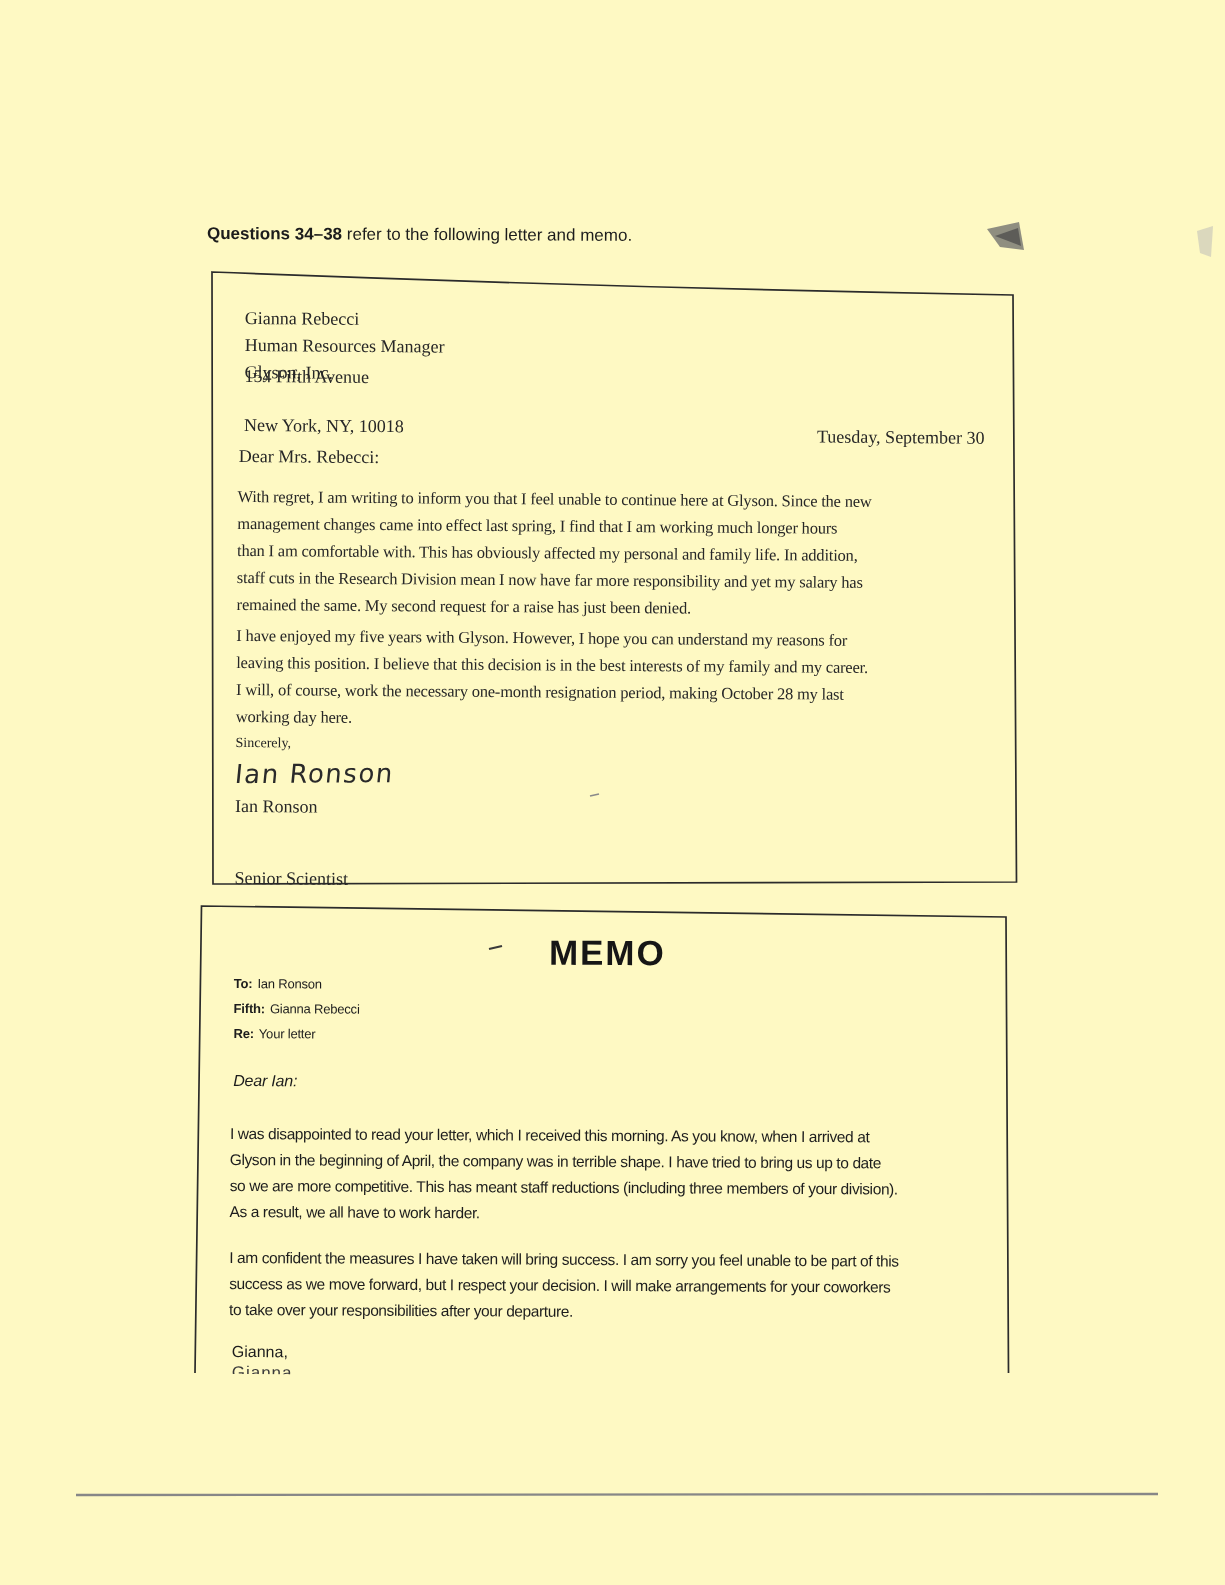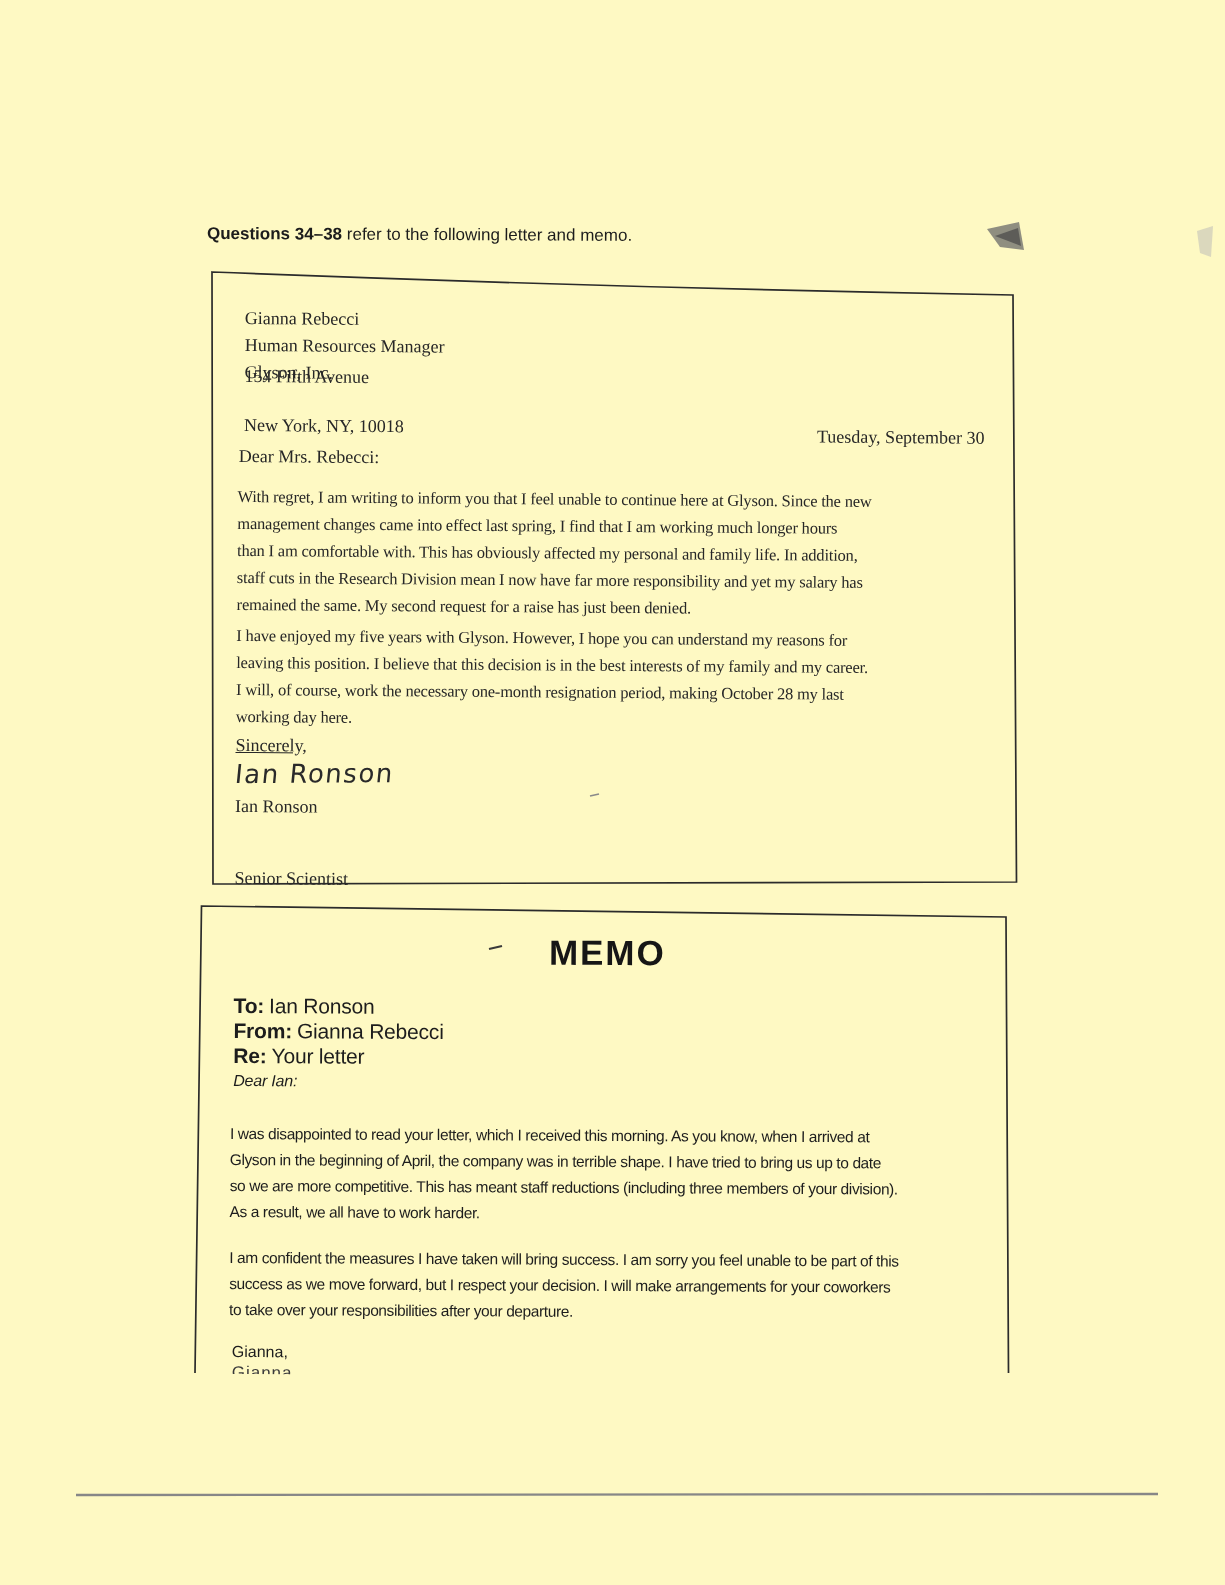--- a/index.html
+++ b/index.html
@@ -27,41 +27,41 @@
     transform:rotate(.45deg); transform-origin:244px 306px;
     font-family:"Liberation Serif","DejaVu Serif",serif;
     color:#272727;
   }
   .abs { position:absolute; white-space:nowrap; }
   .l-addr { left:245px; font-size:18px; line-height:27px; }
   .l-date { left:818px; top:422px; font-size:18px; }
   .l-salut { left:240px; top:446px; font-size:18px; }
   .l-para { left:239px; font-size:16.5px; letter-spacing:-0.2px; line-height:27px; }
   .l-para div { white-space:nowrap; }
-  .l-close { left:239px; top:735px; font-size:18px;text-decoration:underline; }
+  .l-close { left:239px; top:735px; font-size:14px; }
   .l-sig {
     left:239px; top:758px; font-size:26px; color:#2a2a2a;
     font-family:"DejaVu Sans",sans-serif; letter-spacing:1.5px;
     transform:skewX(-6deg) rotate(-.8deg);
   }
   .l-name { left:239px; top:796px; font-size:18px; }
   .l-title { left:239px; top:822px; font-size:18px;margin-top:46px; }
 
   
   .memo-content {
     position:absolute; left:0; top:0; width:1225px; height:1585px;
     transform:rotate(.3deg); transform-origin:234px 940px;
     font-family:"Liberation Sans",sans-serif;
     color:#1d1d1d;
   }
   .m-title {
     left:549px; top:931px; font-size:35px; font-weight:bold;
     letter-spacing:2px; color:#161616;text-align:center;
   }
-  .m-field { left:234px; font-size:21px; letter-spacing:-0.2px;margin-top:18px; }
+  .m-field { left:234px; font-size:13px; letter-spacing:-0.2px; }
   .m-field .lab { font-weight:bold; margin-right:5px; }
   .m-salut { left:234px; top:1072px; font-size:16px; letter-spacing:-0.2px;font-style:italic; }
   .m-para { left:231px; font-size:15.5px; letter-spacing:-0.4px; line-height:26px; }
   .m-para div { white-space:nowrap; }
   .m-close { left:234px; top:1343px; font-size:16px; }
   .m-sig-clip {
     position:absolute; left:234px; top:1363px; width:130px; height:11px;
     overflow:hidden;
   }
   .m-sig-clip span { font-size:17px; color:#3a3a3a; letter-spacing:1px; }
@@ -124,21 +124,21 @@
     <div class="abs l-title">Senior Scientist</div>
   </div>
 
   <div class="memo-content">
     <div class="abs m-title">MEMO</div>
 
     <div class="abs m-field" style="top:976px">
       <span class="lab">To:</span><span>Ian Ronson</span>
     </div>
     <div class="abs m-field" style="top:1001px">
-      <span class="lab">From:</span><span>Gianna Rebecci</span>
+      <span class="lab">Fifth:</span><span>Gianna Rebecci</span>
     </div>
     <div class="abs m-field" style="top:1026px">
       <span class="lab">Re:</span><span>Your letter</span>
     </div>
 
     <div class="abs m-salut">Dear Ian:</div>
 
     <div class="abs m-para" style="top:1121px">
       <div>I was disappointed to read your letter, which I received this morning. As you know, when I arrived at</div>
       <div>Glyson in the beginning of April, the company was in terrible shape. I have tried to bring us up to date</div>

